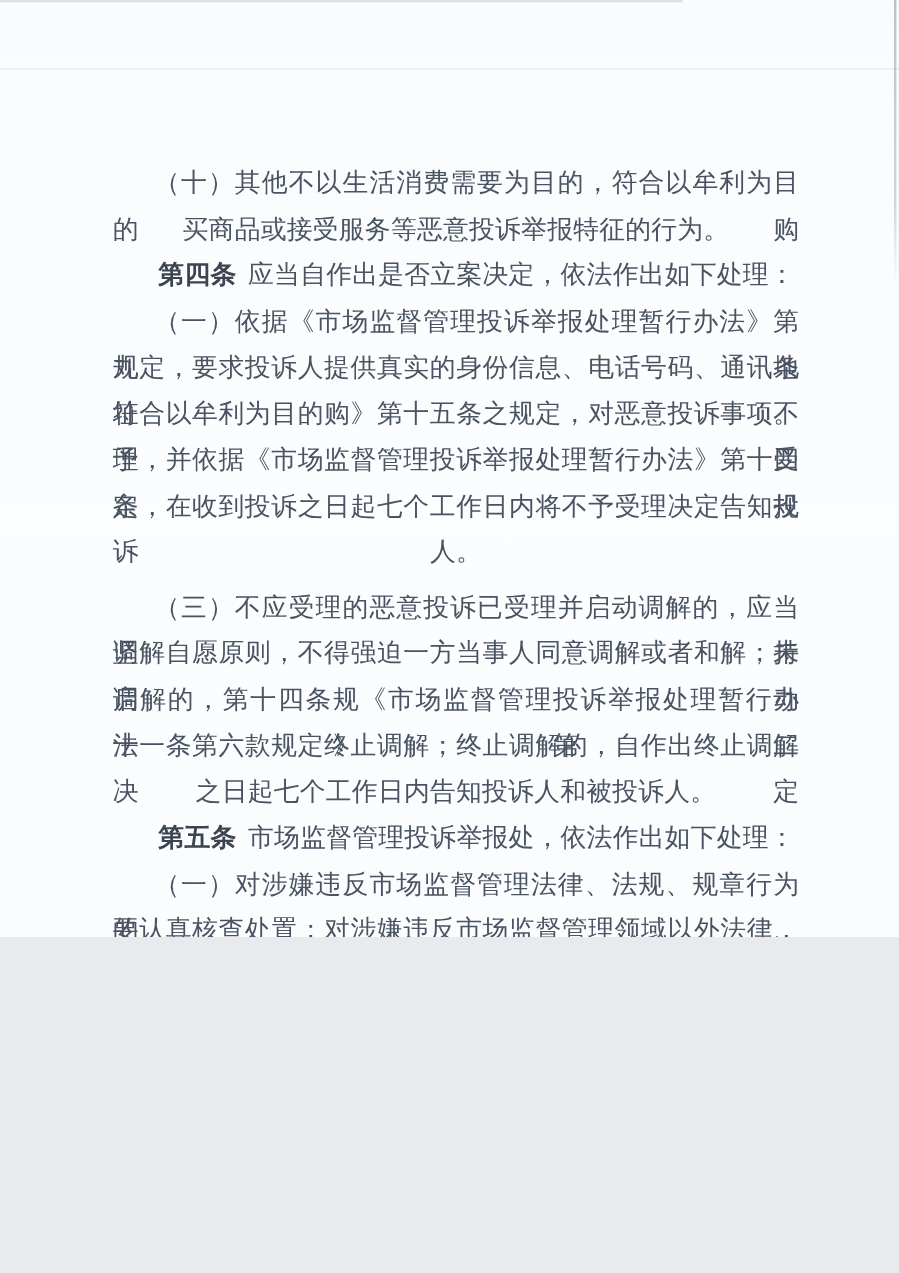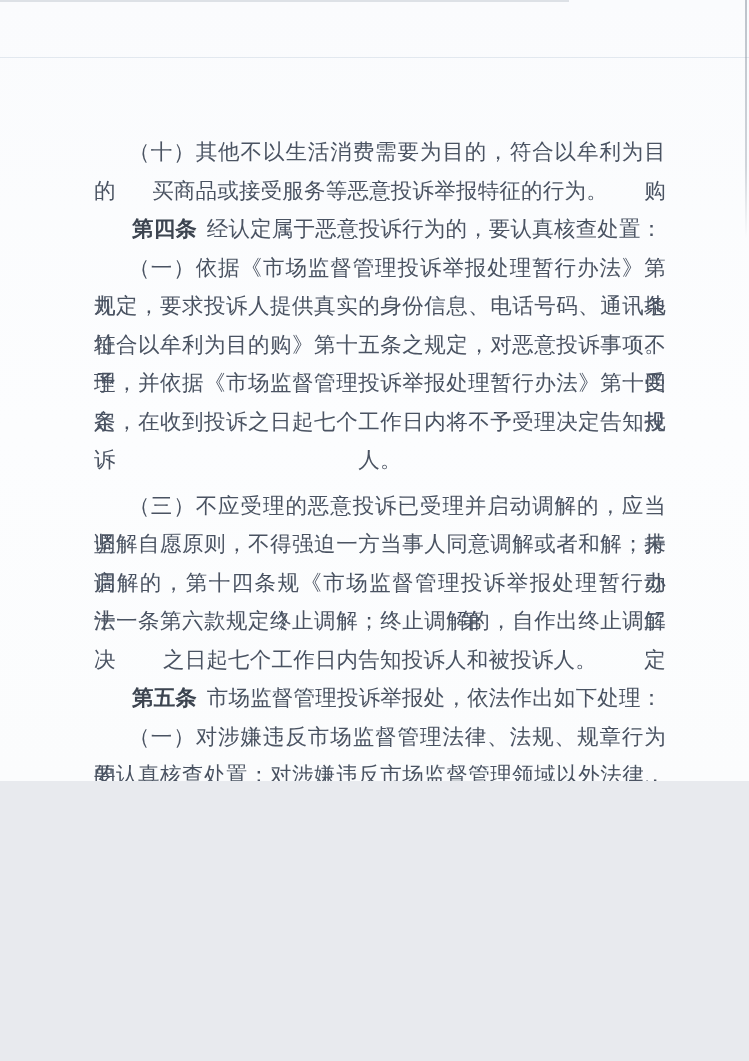--- a/index.html
+++ b/index.html
@@ -87,21 +87,21 @@
 
 <div class="page">
 
   <div class="scan-top-smudge"></div>
   <div class="scan-hline"></div>
   <div class="scan-vline"></div>
 
   <div class="content">
     <div class="doc-line indent justify">（十）其他不以生活消费需要为目的，符合以牟利为目的购</div>
     <div class="doc-line">买商品或接受服务等恶意投诉举报特征的行为。</div>
-    <div class="doc-line indent heading"><span class="lead">第四条</span><span>经认定属于恶意投诉行为的，要认真核查处置：</span></div>
+    <div class="doc-line indent heading"><span class="lead">第四条</span><span>应当自作出是否立案决定，依法作出如下处理：</span></div>
     <div class="doc-line indent justify">（一）依据《市场监督管理投诉举报处理暂行办法》第九条</div>
     <div class="doc-line justify">规定，要求投诉人提供真实的身份信息、电话号码、通讯地址。</div>
     <div class="doc-line justify">符合以牟利为目的购》第十五条之规定，对恶意投诉事项不予受</div>
     <div class="doc-line justify">理，并依据《市场监督管理投诉举报处理暂行办法》第十四条规</div>
     <div class="doc-line justify">定，在收到投诉之日起七个工作日内将不予受理决定告知投诉</div>
     <div class="doc-line">人。</div>
     <div class="doc-line indent justify gap">（三）不应受理的恶意投诉已受理并启动调解的，应当坚持</div>
     <div class="doc-line justify">调解自愿原则，不得强迫一方当事人同意调解或者和解；未启动</div>
     <div class="doc-line justify">调解的，第十四条规《市场监督管理投诉举报处理暂行办法》第二</div>
     <div class="doc-line justify">十一条第六款规定终止调解；终止调解的，自作出终止调解决定</div>

